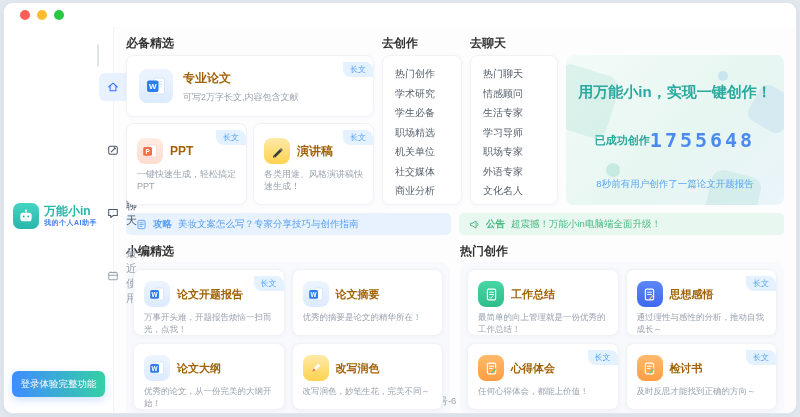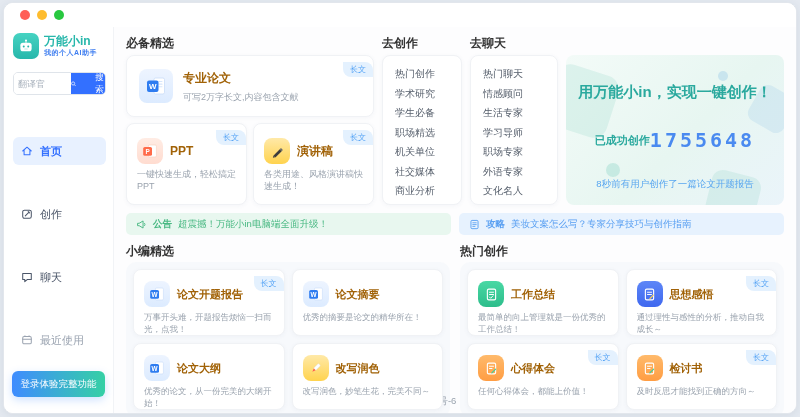--- a/index.html
+++ b/index.html
@@ -7,21 +7,21 @@
     font-family:"Liberation Sans","DejaVu Sans",sans-serif; }
   .window { position:absolute; inset:2px 3px 3px 3px; background:#fff; border:1px solid #e2e6ec;
     border-radius:10px; overflow:hidden; box-shadow:0 2px 8px rgba(40,60,90,.08); display:flex; flex-direction:column; }
   .titlebar { height:24px; display:flex; align-items:center; padding-left:16px; gap:7px; background:#fff; flex:0 0 auto; }
   .tl-dot { width:10px; height:10px; border-radius:50%; display:inline-block; }
   .tl-red{background:#ff5f57;} .tl-yellow{background:#febc2e;} .tl-green{background:#28c840;}
   .body { flex:1; display:flex; min-height:0; }
 
   
   .sidebar { width:110px; flex:0 0 auto; border-right:1px solid #f1f3f6; padding:4px 7px 14px 9px;
-    display:flex; flex-direction:column; position:relative; background:#fff; }
+    display:flex; position:relative; background:#fff; }
   .logo-row { display:flex; align-items:center; gap:5px; margin-top:2px; }
   .logo-tile { width:26px; height:26px; border-radius:7px; flex:0 0 auto;
     background:linear-gradient(180deg,#46d3c2,#27b7ab); display:flex; align-items:center; justify-content:center; }
   .logo-name { font-size:12px; font-weight:bold; color:#27b7ab; line-height:13px; white-space:nowrap; }
   .logo-sub { font-size:7px; font-weight:bold; color:#3f7ef0; letter-spacing:.5px; white-space:nowrap; }
   .search-row { display:flex; margin-top:13px; height:23px; border:1px solid #dfe4ea; border-radius:5px; overflow:hidden; }
   .search-input { flex:1; min-width:0; border:none; outline:none; font-size:9px; padding:0 4px; color:#333;
     font-family:inherit; }
   .search-input::placeholder { color:#a9b2bd; }
   .search-btn { flex:0 0 33px; background:#3370ff; color:#fff; font-size:8.5px; border:none; display:flex;
@@ -273,35 +273,35 @@
             <div class="promo-counter">
               <span class="promo-counter-label">已成功创作</span>
               <span class="promo-counter-value">1755648</span>
             </div>
             <div class="promo-ticker">8秒前有用户创作了一篇论文开题报告</div>
           </div>
         </div>
       </div>
 
       <div class="notice-row">
+        <div class="notice notice-blue">
+          <svg width="11" height="11" viewBox="0 0 14 14">
+              <rect x="2.5" y="1.8" width="9" height="10.5" rx="1.4" fill="none" stroke="#5aa0f2" stroke-width="1.2"></rect>
+              <path d="M4.8 4.8 h4.4 M4.8 7.1 h4.4 M4.8 9.4 h2.8" stroke="#5aa0f2" stroke-width="1.1" stroke-linecap="round"></path>
+            </svg>
+          <span class="tag">攻略</span>
+          <span class="txt">美妆文案怎么写？专家分享技巧与创作指南</span>
+        </div>
         <div class="notice notice-green">
           <svg width="11" height="11" viewBox="0 0 14 14">
               <path d="M2 5.5 v3 h2 l5 3 V2.5 l-5 3 Z" fill="none" stroke="#48b882" stroke-width="1.2" stroke-linejoin="round"></path>
               <path d="M11 5.5 a2.4 2.4 0 0 1 0 3" fill="none" stroke="#48b882" stroke-width="1.1" stroke-linecap="round"></path>
             </svg>
           <span class="tag">公告</span>
           <span class="txt">超震撼！万能小in电脑端全面升级！</span>
-        </div>
-        <div class="notice notice-blue">
-          <svg width="11" height="11" viewBox="0 0 14 14">
-              <rect x="2.5" y="1.8" width="9" height="10.5" rx="1.4" fill="none" stroke="#5aa0f2" stroke-width="1.2"></rect>
-              <path d="M4.8 4.8 h4.4 M4.8 7.1 h4.4 M4.8 9.4 h2.8" stroke="#5aa0f2" stroke-width="1.1" stroke-linecap="round"></path>
-            </svg>
-          <span class="tag">攻略</span>
-          <span class="txt">美妆文案怎么写？专家分享技巧与创作指南</span>
         </div>
       </div>
 
       <div class="sections-row">
 
         <div class="section">
           <div class="sec-title">小编精选</div>
           <div class="sec-panel">
             <div class="card card-sm">
               <span class="badge">长文</span>

